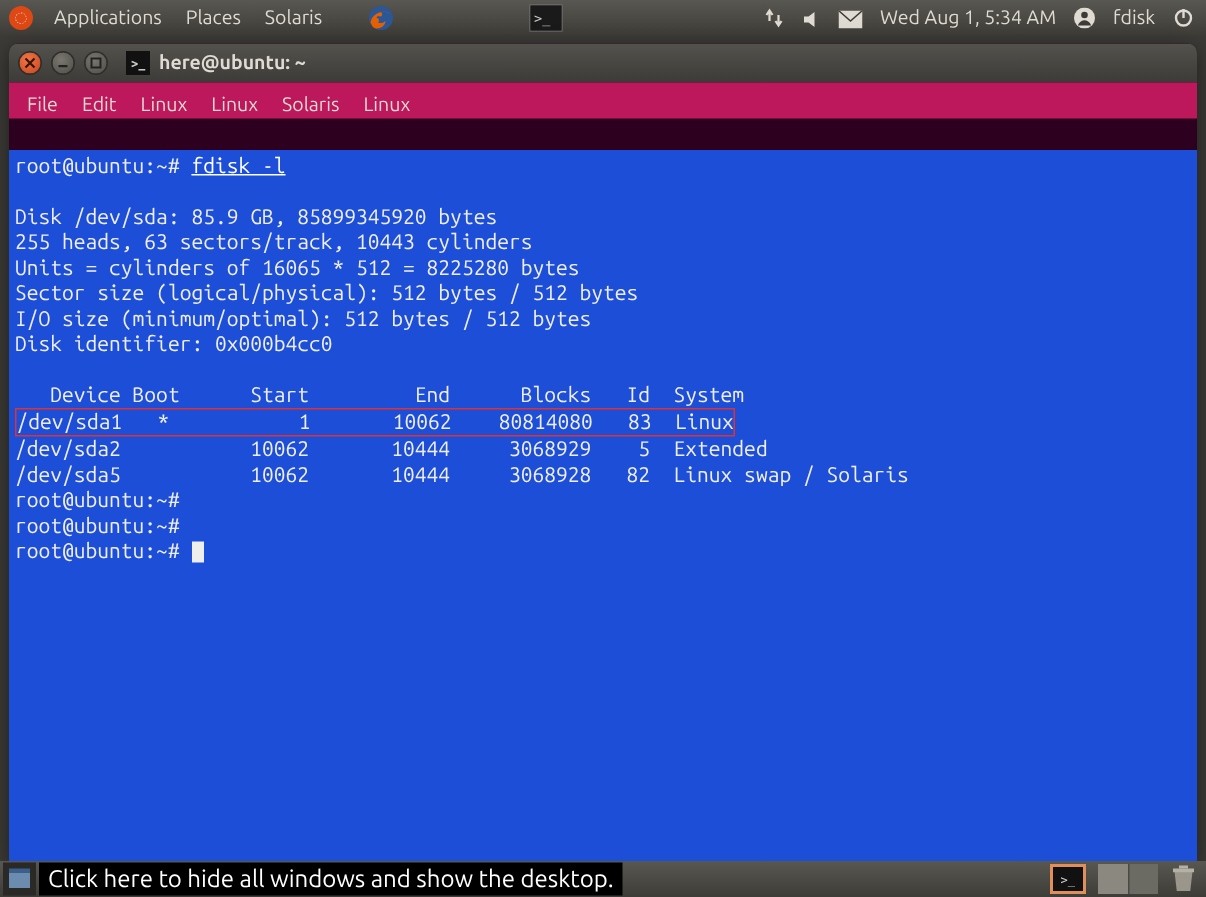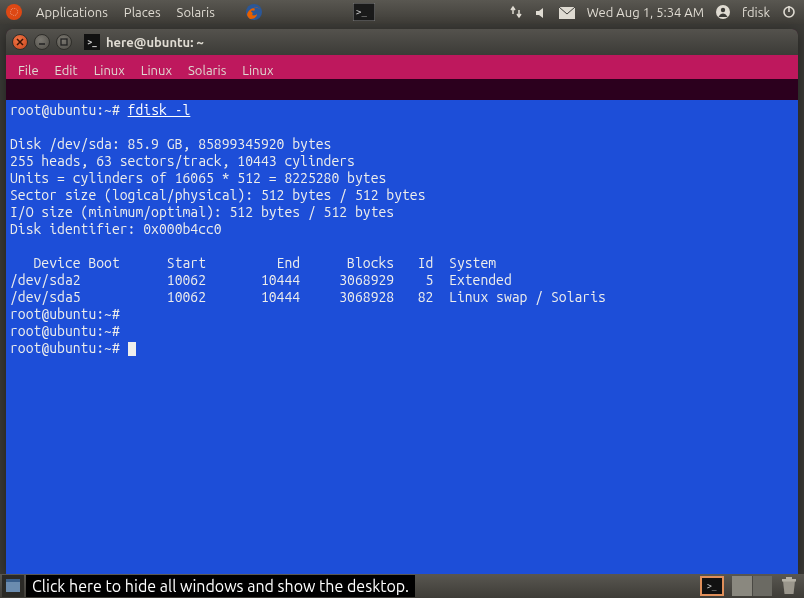--- a/index.html
+++ b/index.html
@@ -233,20 +233,21 @@
   <div class="term-area" id="term"><span>root@ubuntu:~# </span><span class="cmd">fdisk -l</span>
 
 Disk /dev/sda: 85.9 GB, 85899345920 bytes
 255 heads, 63 sectors/track, 10443 cylinders
 Units = cylinders of 16065 * 512 = 8225280 bytes
 Sector size (logical/physical): 512 bytes / 512 bytes
 I/O size (minimum/optimal): 512 bytes / 512 bytes
 Disk identifier: 0x000b4cc0
 
    Device Boot      Start         End      Blocks   Id  System
+<span class="hl">/dev/sda1   *           1       10062    80814080   83  Linux</span>
 /dev/sda2           10062       10444     3068929    5  Extended
 /dev/sda5           10062       10444     3068928   82  Linux swap / Solaris
 root@ubuntu:~# 
 root@ubuntu:~# 
 root@ubuntu:~# <span class="cursor"></span></div>
 </div>
 
 <div class="bottom-panel">
   <div class="show-desktop">
     <svg width="16" height="16" viewBox="0 0 16 16">

